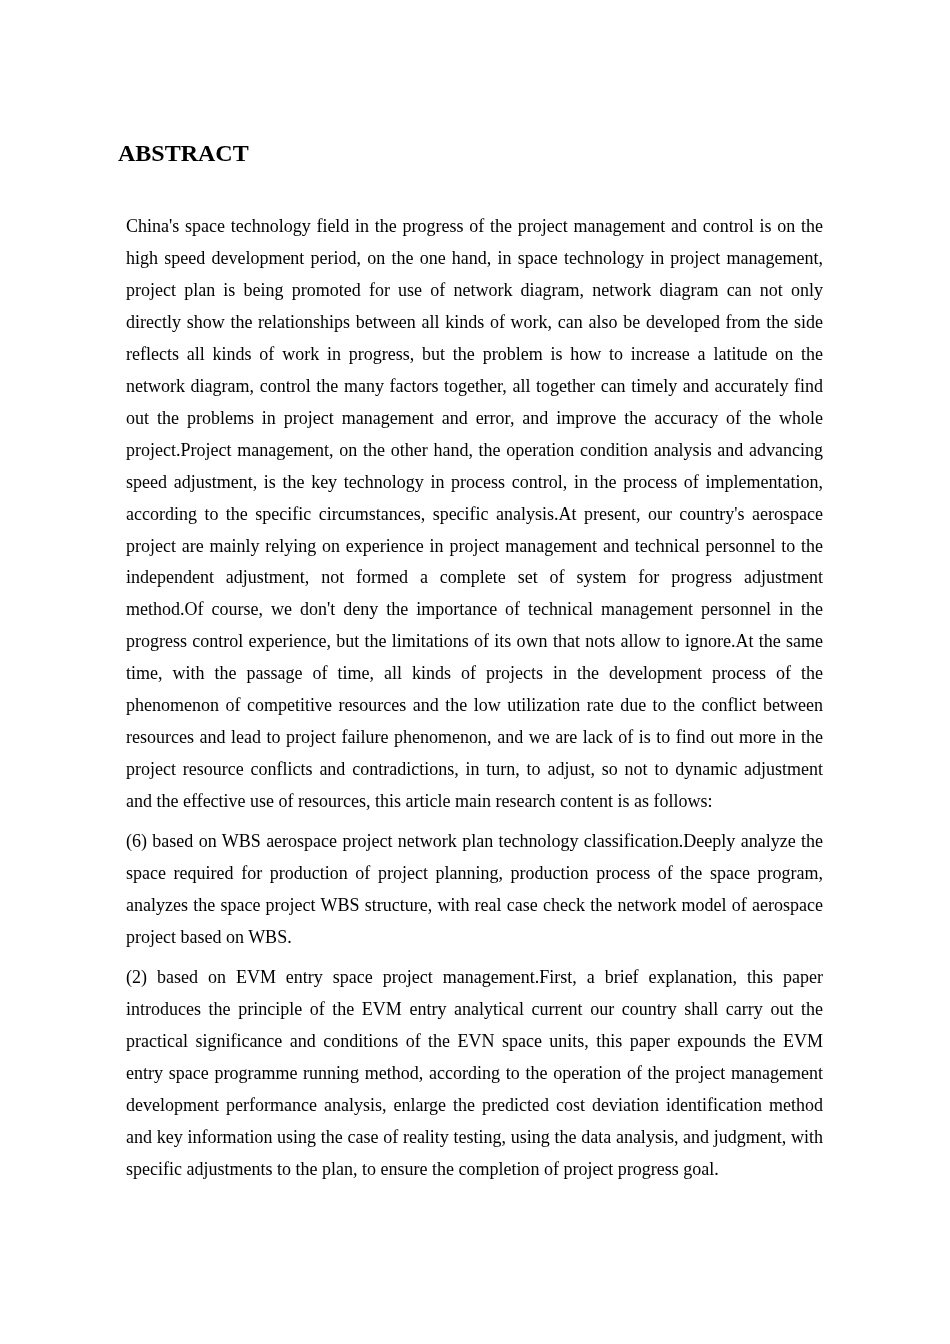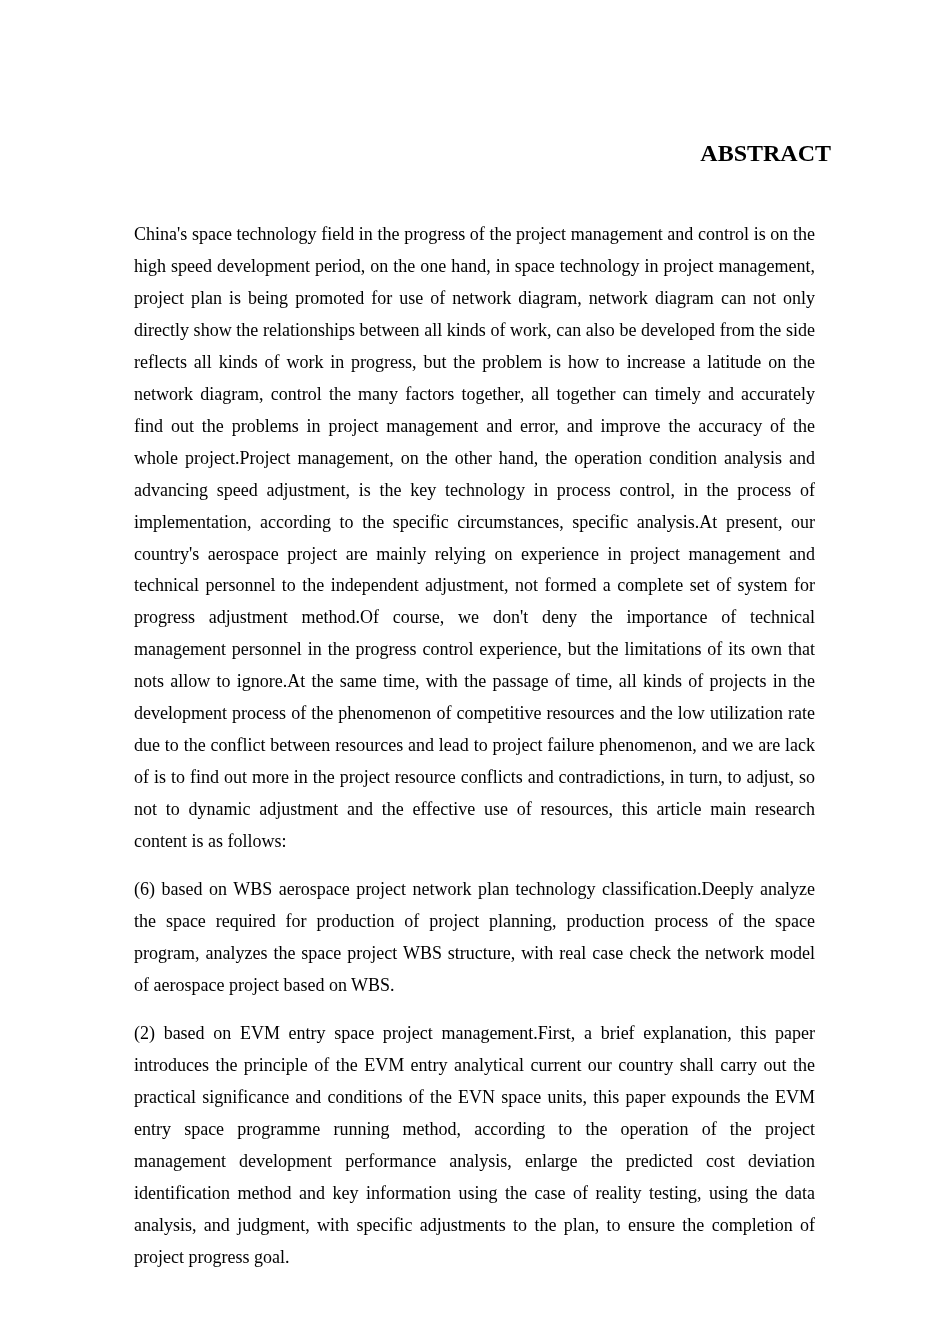--- a/index.html
+++ b/index.html
@@ -19,36 +19,36 @@
       position: absolute;
       left: 118px;
       top: 0;
       width: 713px;
     }
     .title {
       position: absolute;
       left: 0;
       top: 138px;
       width: 713px;
-      text-align: right;
+      text-align: left;
       font-weight: bold;
       font-size: 24px;
       line-height: 30px;
       margin: 0;
     }
     .body {
       position: absolute;
       left: 0;
       top: 203px;
       width: 713px;
       font-size: 18px;
       line-height: 31.95px;
     }
     .para {
-      margin: 16px;
+      margin: 8px;
       text-align: justify;
       text-align-last: left;
     }
   </style>
 </head>
 <body>
 
 <div class="page">
   <h1 class="title">ABSTRACT</h1>
   <div class="body">

